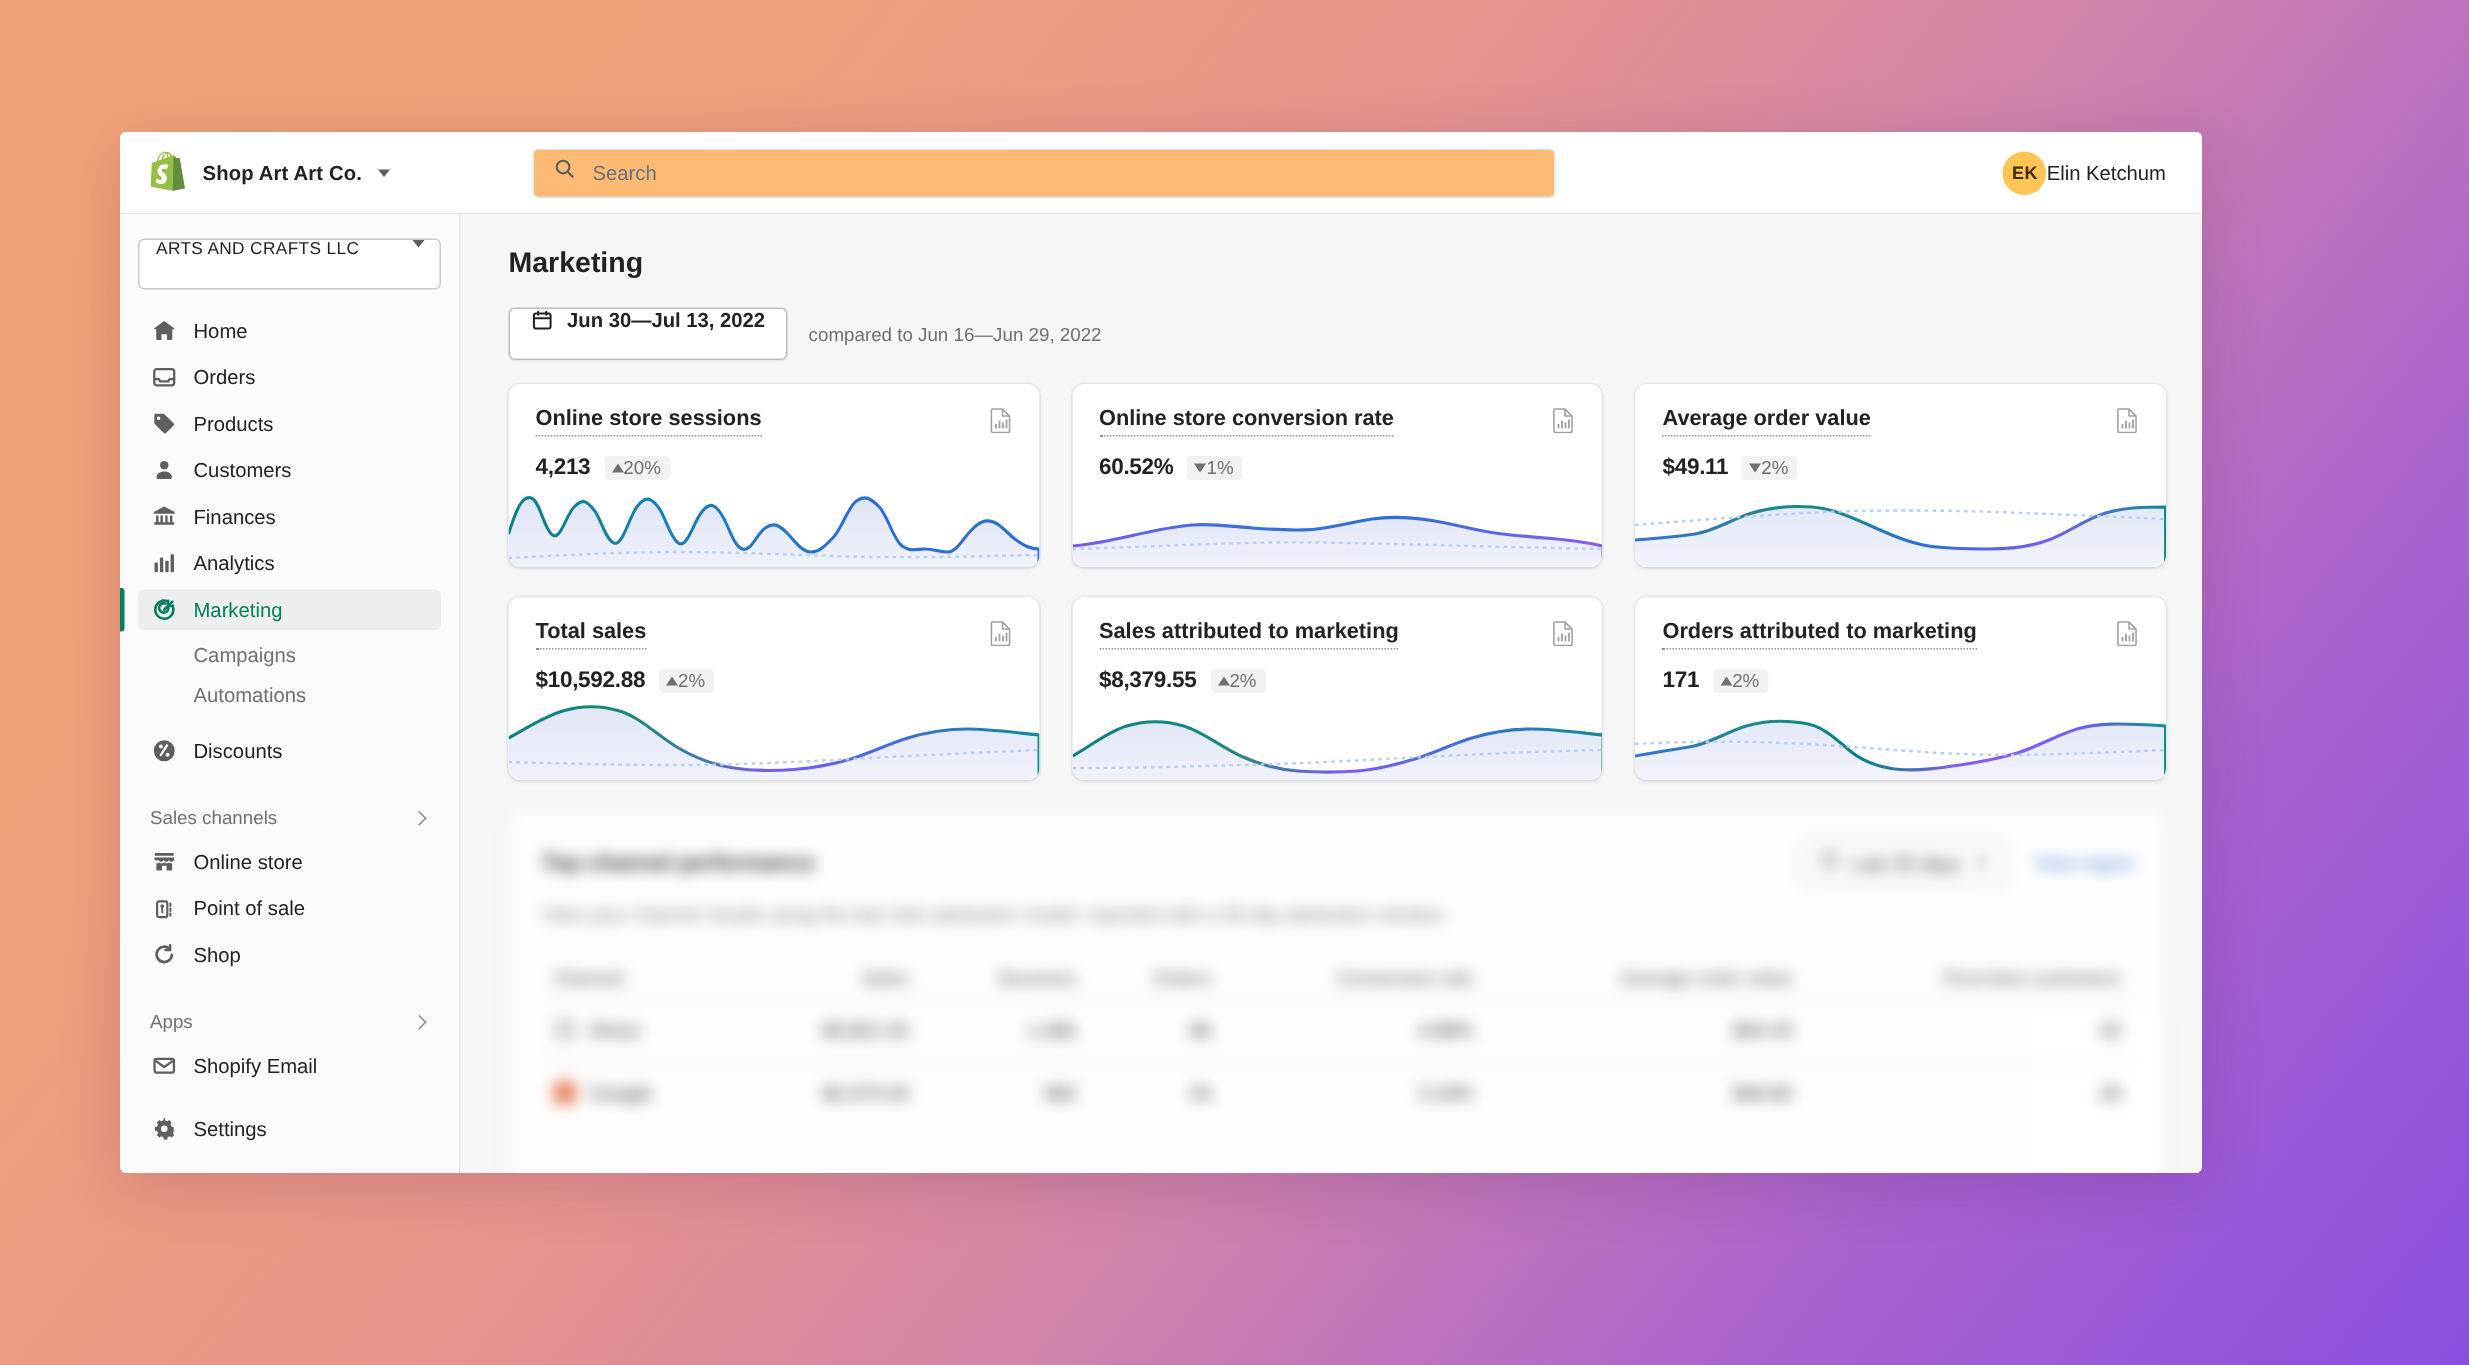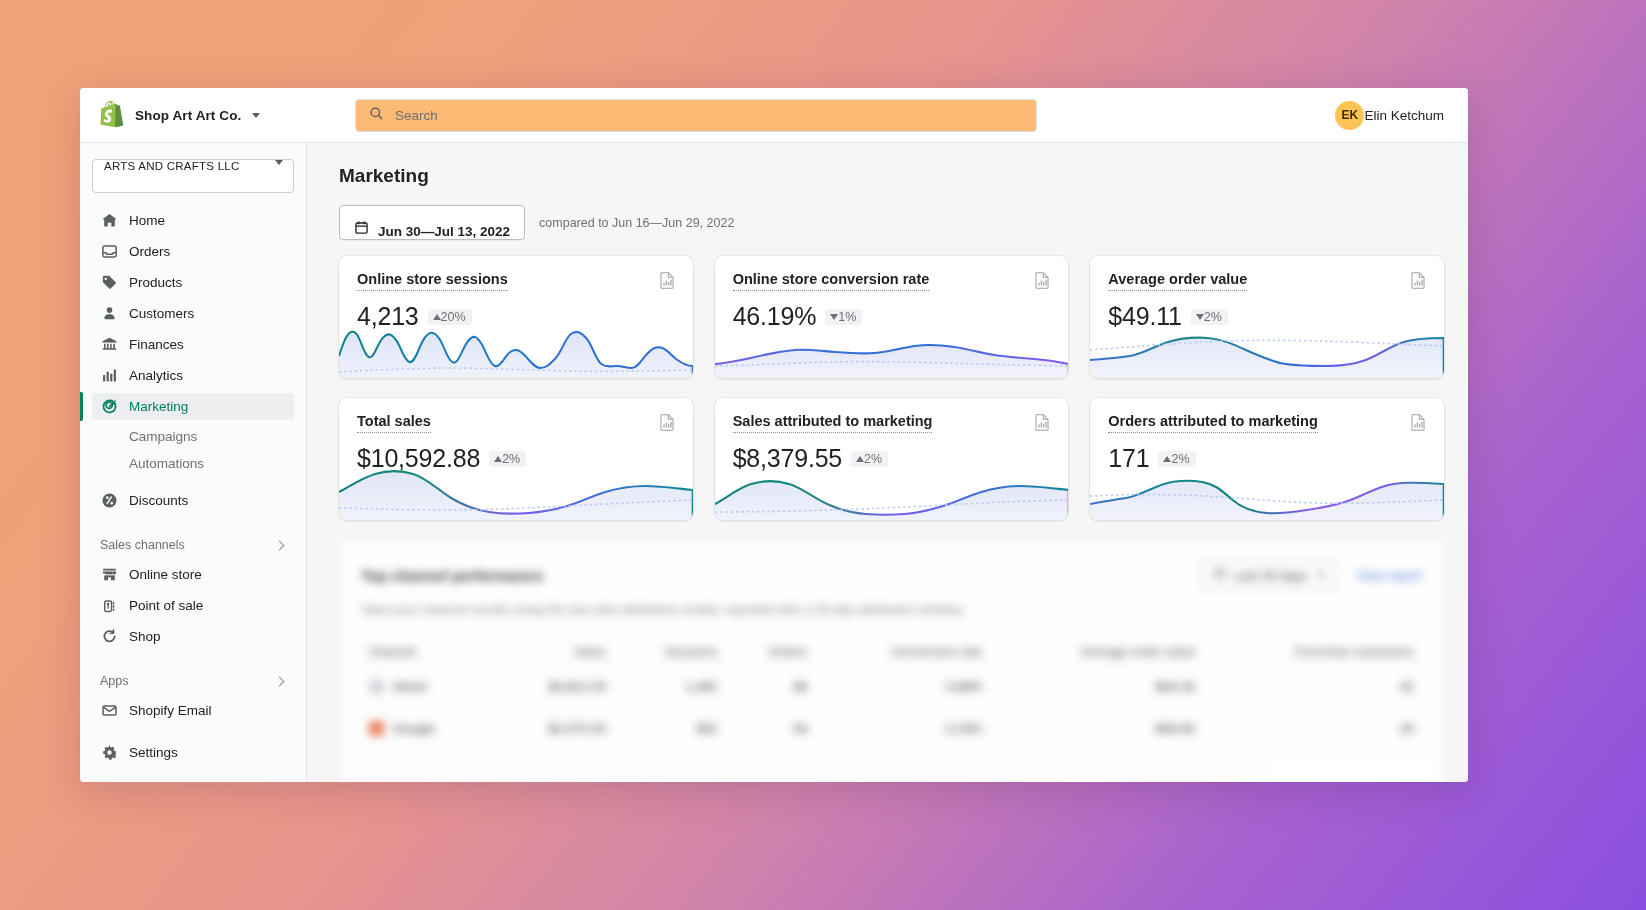--- a/index.html
+++ b/index.html
@@ -130,21 +130,21 @@
   #main {
     flex: 1; background: #f6f6f7; min-width: 0;
     overflow: hidden; position: relative;
     padding: 22px 24px 0 32px;
   }
   #page-title { font-size: 19px; font-weight: 600; color: #202223; margin-bottom: 18px; }
 
   #date-row { display: flex; align-items: center; gap: 14px; margin-bottom: 16px; }
   #date-picker {
     height: 35px; background: #fff; border: 1px solid #babec3;
-    border-radius: 4px; display: flex; align-items: flex-end; gap: 9px;
+    border-radius: 4px; display: flex; align-items: flex-start; gap: 9px;
     padding: 0 14px; cursor: pointer;
     box-shadow: 0 1px 0 rgba(22,29,37,.05);
   }
   #date-picker .date-text { font-size: 13.5px; font-weight: 600; color: #202223; }
   .compare-text { font-size: 12.5px; color: #6d7175; }
 
   
   .card-grid {
     display: grid;
     grid-template-columns: repeat(3, 1fr);
@@ -157,21 +157,21 @@
     padding: 16px 18px 0 18px;
   }
   .metric-head { display: flex; align-items: flex-start; }
   .metric-title {
     font-size: 14.5px; font-weight: 600; color: #202223;
     border-bottom: 1.5px dotted #8c9196; padding-bottom: 2px;
     line-height: 1.1;
   }
   .report-icon { margin-left: auto; opacity: .85; cursor: pointer; flex: 0 0 auto; }
   .metric-value-row { display: flex; align-items: center; gap: 9px; margin-top: 9px; }
-  .metric-value { font-size: 25px; font-weight: 400; color: #202223; letter-spacing: -.2px; }
+  .metric-value { font-size: 15px; font-weight: 700; color: #202223; letter-spacing: -.2px; }
   .metric-delta {
     display: inline-flex; align-items: center; gap: 0;
     background: #f1f2f3; border-radius: 3px; padding: 1px 6px 1px 5px;
     font-size: 12.5px; color: #6d7175;
   }
   .tri-up { width: 0; height: 0; border-left: 4px solid transparent; border-right: 4px solid transparent; border-bottom: 6px solid #6d7175; }
   .tri-down { width: 0; height: 0; border-left: 4px solid transparent; border-right: 4px solid transparent; border-top: 6px solid #6d7175; }
   .spark { position: absolute; left: 0; right: 0; bottom: 0; height: 62px; }
   .spark svg { display: block; width: 100%; height: 100%; }
 
@@ -469,21 +469,21 @@
                   <path d="M1 1.6A.9.9 0 0 1 1.9.7h7l5 5v10.7a.9.9 0 0 1-.9.9H1.9a.9.9 0 0 1-.9-.9V1.6z" stroke="#8c9196" stroke-width="1.1"></path>
                   <path d="M8.9.9v4.7h4.7" stroke="#8c9196" stroke-width="1.1" stroke-linejoin="round"></path>
                   <rect x="3.6" y="11.2" width="1.3" height="3.2" fill="#8c9196"></rect>
                   <rect x="6.1" y="9" width="1.3" height="5.4" fill="#8c9196"></rect>
                   <rect x="8.6" y="10.3" width="1.3" height="4.1" fill="#8c9196"></rect>
                   <rect x="11.1" y="8.2" width="1.3" height="6.2" fill="#8c9196"></rect>
                 </svg>
             </span>
           </div>
           <div class="metric-value-row">
-            <span class="metric-value">46.19%</span>
+            <span class="metric-value">60.52%</span>
             <span class="metric-delta">
               <span class="tri-down"></span>
               <span>1%</span>
             </span>
           </div>
           <div class="spark">
             <svg viewBox="0 0 372 62" preserveAspectRatio="none">
               <defs>
                 <linearGradient id="sg1" x1="0" y1="0" x2="1" y2="0">
                   <stop offset="0%" stop-color="#7c5cf0"></stop>

